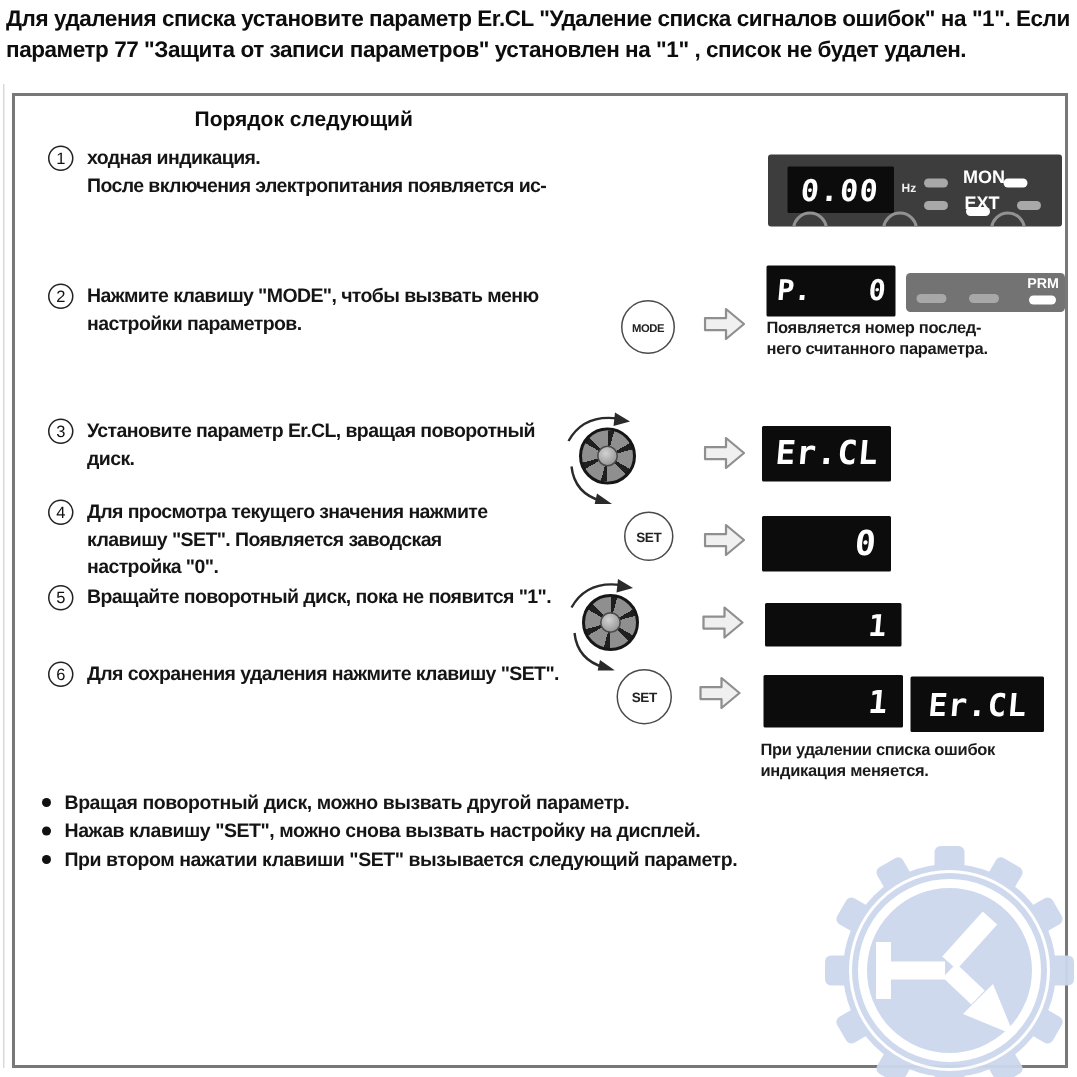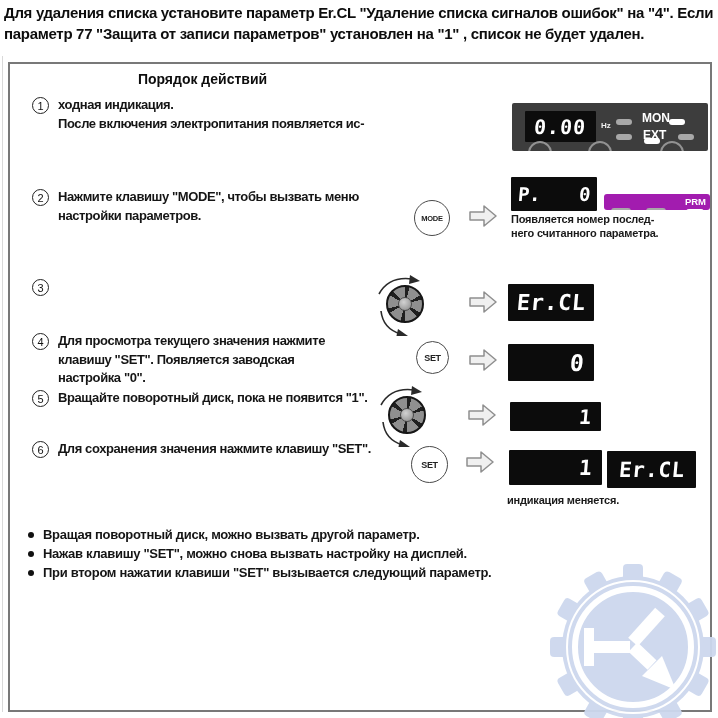--- a/index.html
+++ b/index.html
@@ -35,21 +35,21 @@
   
   .panel1{left:512px;top:103px;width:196px;height:48px;background:#3d3d3d;border-radius:2px;overflow:hidden;}
   .panel1 .led{position:absolute;left:13px;top:8px;width:71px;height:31px;}
   .hz{position:absolute;left:89px;top:18px;font-size:8px;font-weight:bold;color:#f0f0f0;}
   .slot{position:absolute;width:16px;height:6px;border-radius:3px;background:#a8a8a8;}
   .wbar{position:absolute;width:16px;height:6px;border-radius:3px;background:#fff;}
   .plabel{position:absolute;font-size:12px;font-weight:bold;color:#fff;letter-spacing:0;}
   .arc{position:absolute;width:24px;height:24px;border:2px solid #929292;border-radius:50%;
        background:transparent;box-sizing:border-box;}
   
-  .prmpanel{left:604px;top:182px;width:106px;height:16px;background:#a21caf;border-radius:3px;overflow:hidden;margin-top:12px;}
+  .prmpanel{left:604px;top:182px;width:106px;height:26px;background:#737373;border-radius:3px;overflow:hidden;}
   
   .dialwrap{width:60px;height:62px;}
   .dial{position:absolute;left:12px;top:11px;width:38px;height:38px;border-radius:50%;
         border:2px solid #161616;box-sizing:border-box;
         background:conic-gradient(from 15deg,
           #8f8f8f 0 45deg,#1f1f1f 45deg 60deg,#8f8f8f 60deg 105deg,#1f1f1f 105deg 120deg,
           #8f8f8f 120deg 165deg,#1f1f1f 165deg 180deg,#8f8f8f 180deg 225deg,#1f1f1f 225deg 240deg,
           #8f8f8f 240deg 285deg,#1f1f1f 285deg 300deg,#8f8f8f 300deg 345deg,#1f1f1f 345deg 360deg);}
   .hub{position:absolute;inset:10px;border-radius:50%;border:1px solid #4a4a4a;
        background:radial-gradient(circle at 40% 35%, #d2d2d2, #878787);}
@@ -62,28 +62,28 @@
   .dot{width:6px;height:6px;border-radius:50%;background:#111;margin-top:5px;flex:none;}
   
   .gear{left:548px;top:562px;opacity:0.95;}
 </style>
 </head>
 <body>
 
 <div class="page">
 
   <div class="abs intro">
-    <div>Для удаления списка установите параметр Er.CL "Удаление списка сигналов ошибок" на "4". Если</div>
+    <div>Для удаления списка установите параметр Er.CL "Удаление списка сигналов ошибок" на "1". Если</div>
     <div>параметр 77 "Защита от записи параметров" установлен на "1" , список не будет удален.</div>
   </div>
 
   <div class="abs edge-line"></div>
 
   <div class="abs box"></div>
-  <div class="abs col-header" style="left:10px;top:71px;width:385px">Порядок действий</div>
+  <div class="abs col-header" style="left:10px;top:71px;width:385px">Порядок следующий</div>
 
   <div class="abs stepnum" style="left:32px;top:97px">
     <span>1</span></div>
   <div class="abs step-text" style="left:58px;top:96px">
     <div>ходная индикация.</div>
     <div>После включения электропитания появляется ис-</div>
   </div>
   <div class="abs panel1">
     <div class="led">
       <span style="font-size:20px;letter-spacing:1px">0.00</span>
@@ -123,20 +123,24 @@
     <span class="plabel" style="right:4px;top:2px;font-size:9.5px">PRM</span>
     <span class="wbar" style="right:6px;top:15px;width:18px"></span>
   </div>
   <div class="abs cap" style="left:511px;top:213px">
     <div>Появляется номер послед-</div>
     <div>него считанного параметра.</div>
   </div>
 
   <div class="abs stepnum" style="left:32px;top:279px">
     <span>3</span></div>
+  <div class="abs step-text" style="left:58px;top:278px">
+    <div>Установите параметр Er.CL, вращая поворотный</div>
+    <div>диск.</div>
+  </div>
   <div class="abs dialwrap" style="left:374px;top:274px">
     <svg class="dial-arrows" width="60" height="62" viewBox="0 0 60 62">
       <path d="M5,20 Q15,2 38,5"></path>
         <polygon points="36,1 46,7 35,10"></polygon>
       <path d="M7,37 Q9,55 27,60"></path>
         <polygon points="24,55 34,62 22,64"></polygon>
     </svg>
     <div class="dial">
       <div class="hub"></div>
       </div>
@@ -184,35 +188,36 @@
   <svg class="abs barrow" style="left:468px;top:404px" width="28" height="22" viewBox="0 0 28 22">
     <polygon points="1,7 15,7 15,1 27,11 15,21 15,15 1,15"></polygon>
     </svg>
   <div class="abs led right" style="left:510px;top:402px;width:91px;height:29px">
     <span style="font-size:20px">1</span>
     </div>
 
   <div class="abs stepnum" style="left:32px;top:441px">
     <span>6</span></div>
   <div class="abs step-text" style="left:58px;top:440px">
-    <div>Для сохранения значения нажмите клавишу "SET".</div>
+    <div>Для сохранения удаления нажмите клавишу "SET".</div>
   </div>
   <div class="abs btn" style="left:382px;top:446px;width:37px;height:37px">
     <span style="font-size:9px">SET</span>
   </div>
   <svg class="abs barrow" style="left:466px;top:451px" width="28" height="22" viewBox="0 0 28 22">
     <polygon points="1,7 15,7 15,1 27,11 15,21 15,15 1,15"></polygon>
     </svg>
   <div class="abs led right" style="left:509px;top:450px;width:93px;height:35px">
     <span style="font-size:21px">1</span>
     </div>
   <div class="abs led" style="left:607px;top:451px;width:89px;height:37px">
     <span style="font-size:21px;letter-spacing:0.5px">Er.CL</span>
     </div>
   <div class="abs cap" style="left:507px;top:494px">
+    <div>При удалении списка ошибок</div>
     <div>индикация меняется.</div>
   </div>
 
   <div class="abs note" style="left:28px;top:527px;width:560px">
     <span class="dot"></span>
     <span>Вращая поворотный диск, можно вызвать другой параметр.</span>
     </div>
   <div class="abs note" style="left:28px;top:546px;width:560px">
     <span class="dot"></span>
     <span>Нажав клавишу "SET", можно снова вызвать настройку на дисплей.</span>

